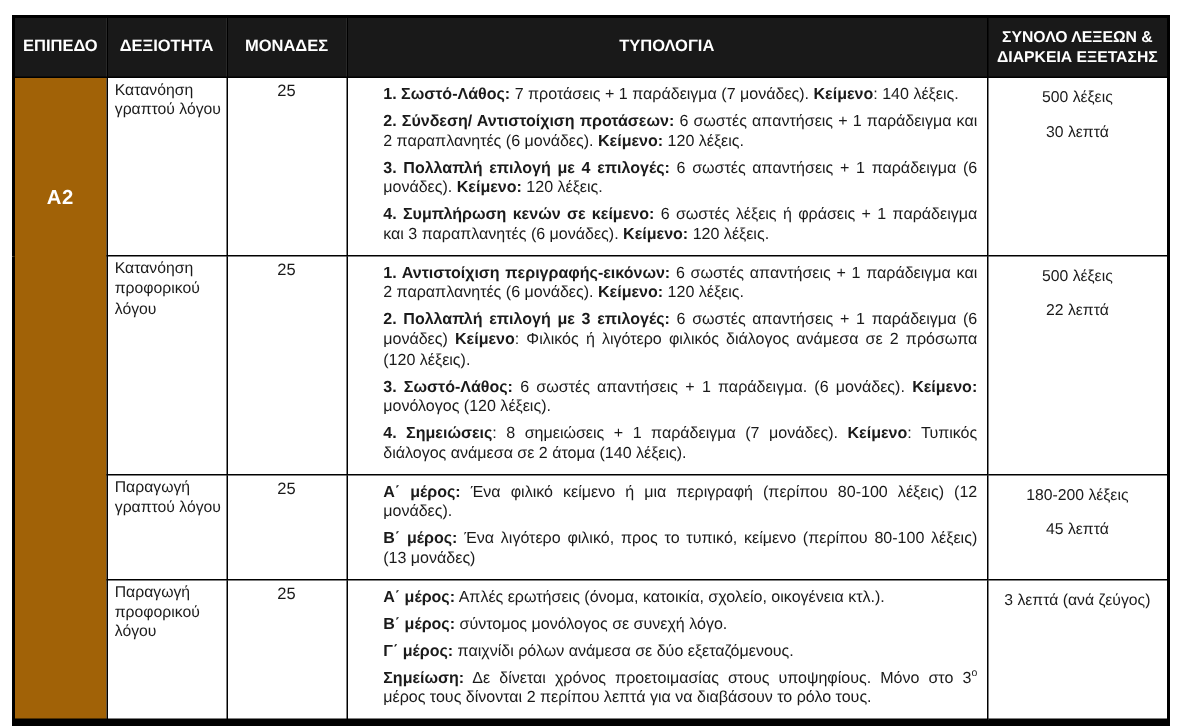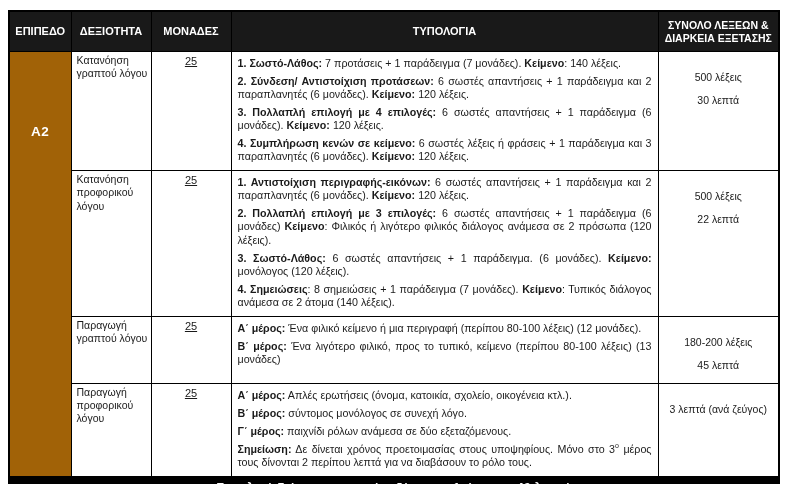--- a/index.html
+++ b/index.html
@@ -25,30 +25,30 @@
   td.level-cell{
     background:#a16207;color:#ffffff;font-weight:bold;
     font-size:13.5px;text-align:center;vertical-align:top;
     padding-top:72px;letter-spacing:0.5px;
   }
   td.skill-cell{
     vertical-align:top;font-size:10.5px;line-height:1.25;
     padding:2px 3px 2px 5px;
   }
   td.units-cell{
-    vertical-align:top;text-align:center;font-size:11px;padding-top:3px;text-decoration:underline;
+    vertical-align:top;text-align:center;font-size:11px;padding-top:3px;
   }
   td.typ-cell{
     vertical-align:top;font-size:10.7px;line-height:1.22;
-    padding:1px 6px 2px 6px;text-align:justify;
+    padding:1px 6px 2px 24px;text-align:justify;
   }
   td.typ-cell p{margin:4px 0 5px 0;}
   td.typ-cell sup{font-size:7px;line-height:0;}
   td.tot-cell{
-    vertical-align:top;text-align:center;font-size:10.5px;padding-top:19px;
+    vertical-align:top;text-align:center;font-size:10.5px;padding-top:7px;
   }
   td.tot-cell div{margin-bottom:11px;}
   td.banner-cell{
     background:#000000;color:#ffffff;font-weight:bold;
     font-size:13px;text-align:center;padding:3px 2px;height:16px;
   }
   .note-box{
     position:absolute;left:57px;top:451px;width:636px;
     background:#c9c9c9;border:2px solid #2e2e2e;
     font-size:10.5px;line-height:1.3;padding:2px 6px;

